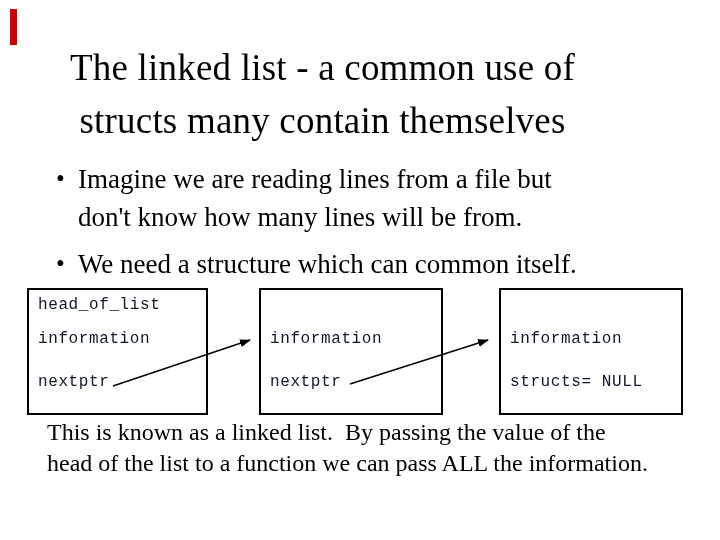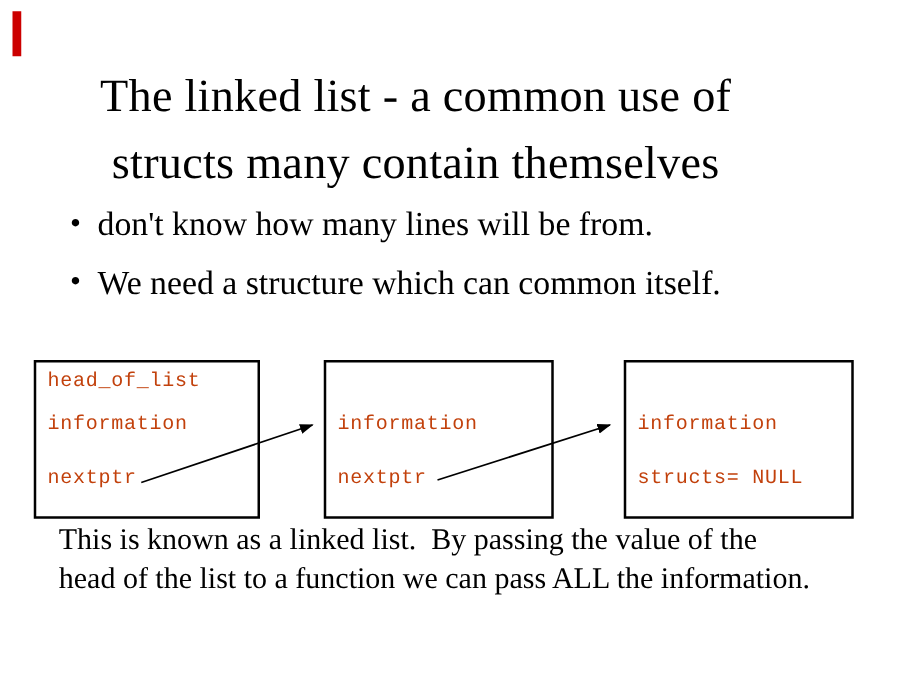--- a/index.html
+++ b/index.html
@@ -15,21 +15,21 @@
 
   
   .accent-bar {
     position:absolute; left:10px; top:9px;
     width:7px; height:36px;
     background:#cc0000;
   }
 
   .title {
     position:absolute; left:0; top:41px; width:645px;
-    margin:10px;
+    margin:0;
     font-size:37px; font-weight:normal;
     line-height:53px;
     text-align:center;
     letter-spacing:0.2px;
   }
 
   .bullets {
     position:absolute; left:56px; top:160px; width:630px;
   }
   .bullet { display:flex; margin-bottom:9px; }
@@ -42,21 +42,21 @@
   }
 
   
   .node {
     position:absolute;
     top:288px; height:123px;
     border:2px solid #000000;
     background:#ffffff;
     font-family:"Liberation Mono", monospace;
     font-size:16px; letter-spacing:0.6px;
-    color:#c2410c;
+    color:#0f172a;
   }
   .node-1 { left:27px;  width:177px; }
   .node-2 { left:259px; width:180px; }
   .node-3 { left:499px; width:180px; }
   .field { position:absolute; left:9px; white-space:pre; }
   .f-header { top:6px; }
   .f-info   { top:40px; }
   .f-next   { top:83px; }
 
   .arrows {
@@ -78,20 +78,21 @@
 
   <h1 class="title">
     <span class="line">The linked list - a common use of</span>
     <span class="line">structs many contain themselves</span>
   </h1>
 
   <div class="bullets">
     <div class="bullet">
       <span class="marker">•</span>
       <span class="btext">
+        <span class="line">Imagine we are reading lines from a file but</span>
         <span class="line">don't know how many lines will be from.</span>
       </span>
     </div>
     <div class="bullet">
       <span class="marker">•</span>
       <span class="btext">
         <span class="line">We need a structure which can common itself.</span>
       </span>
     </div>
   </div>

